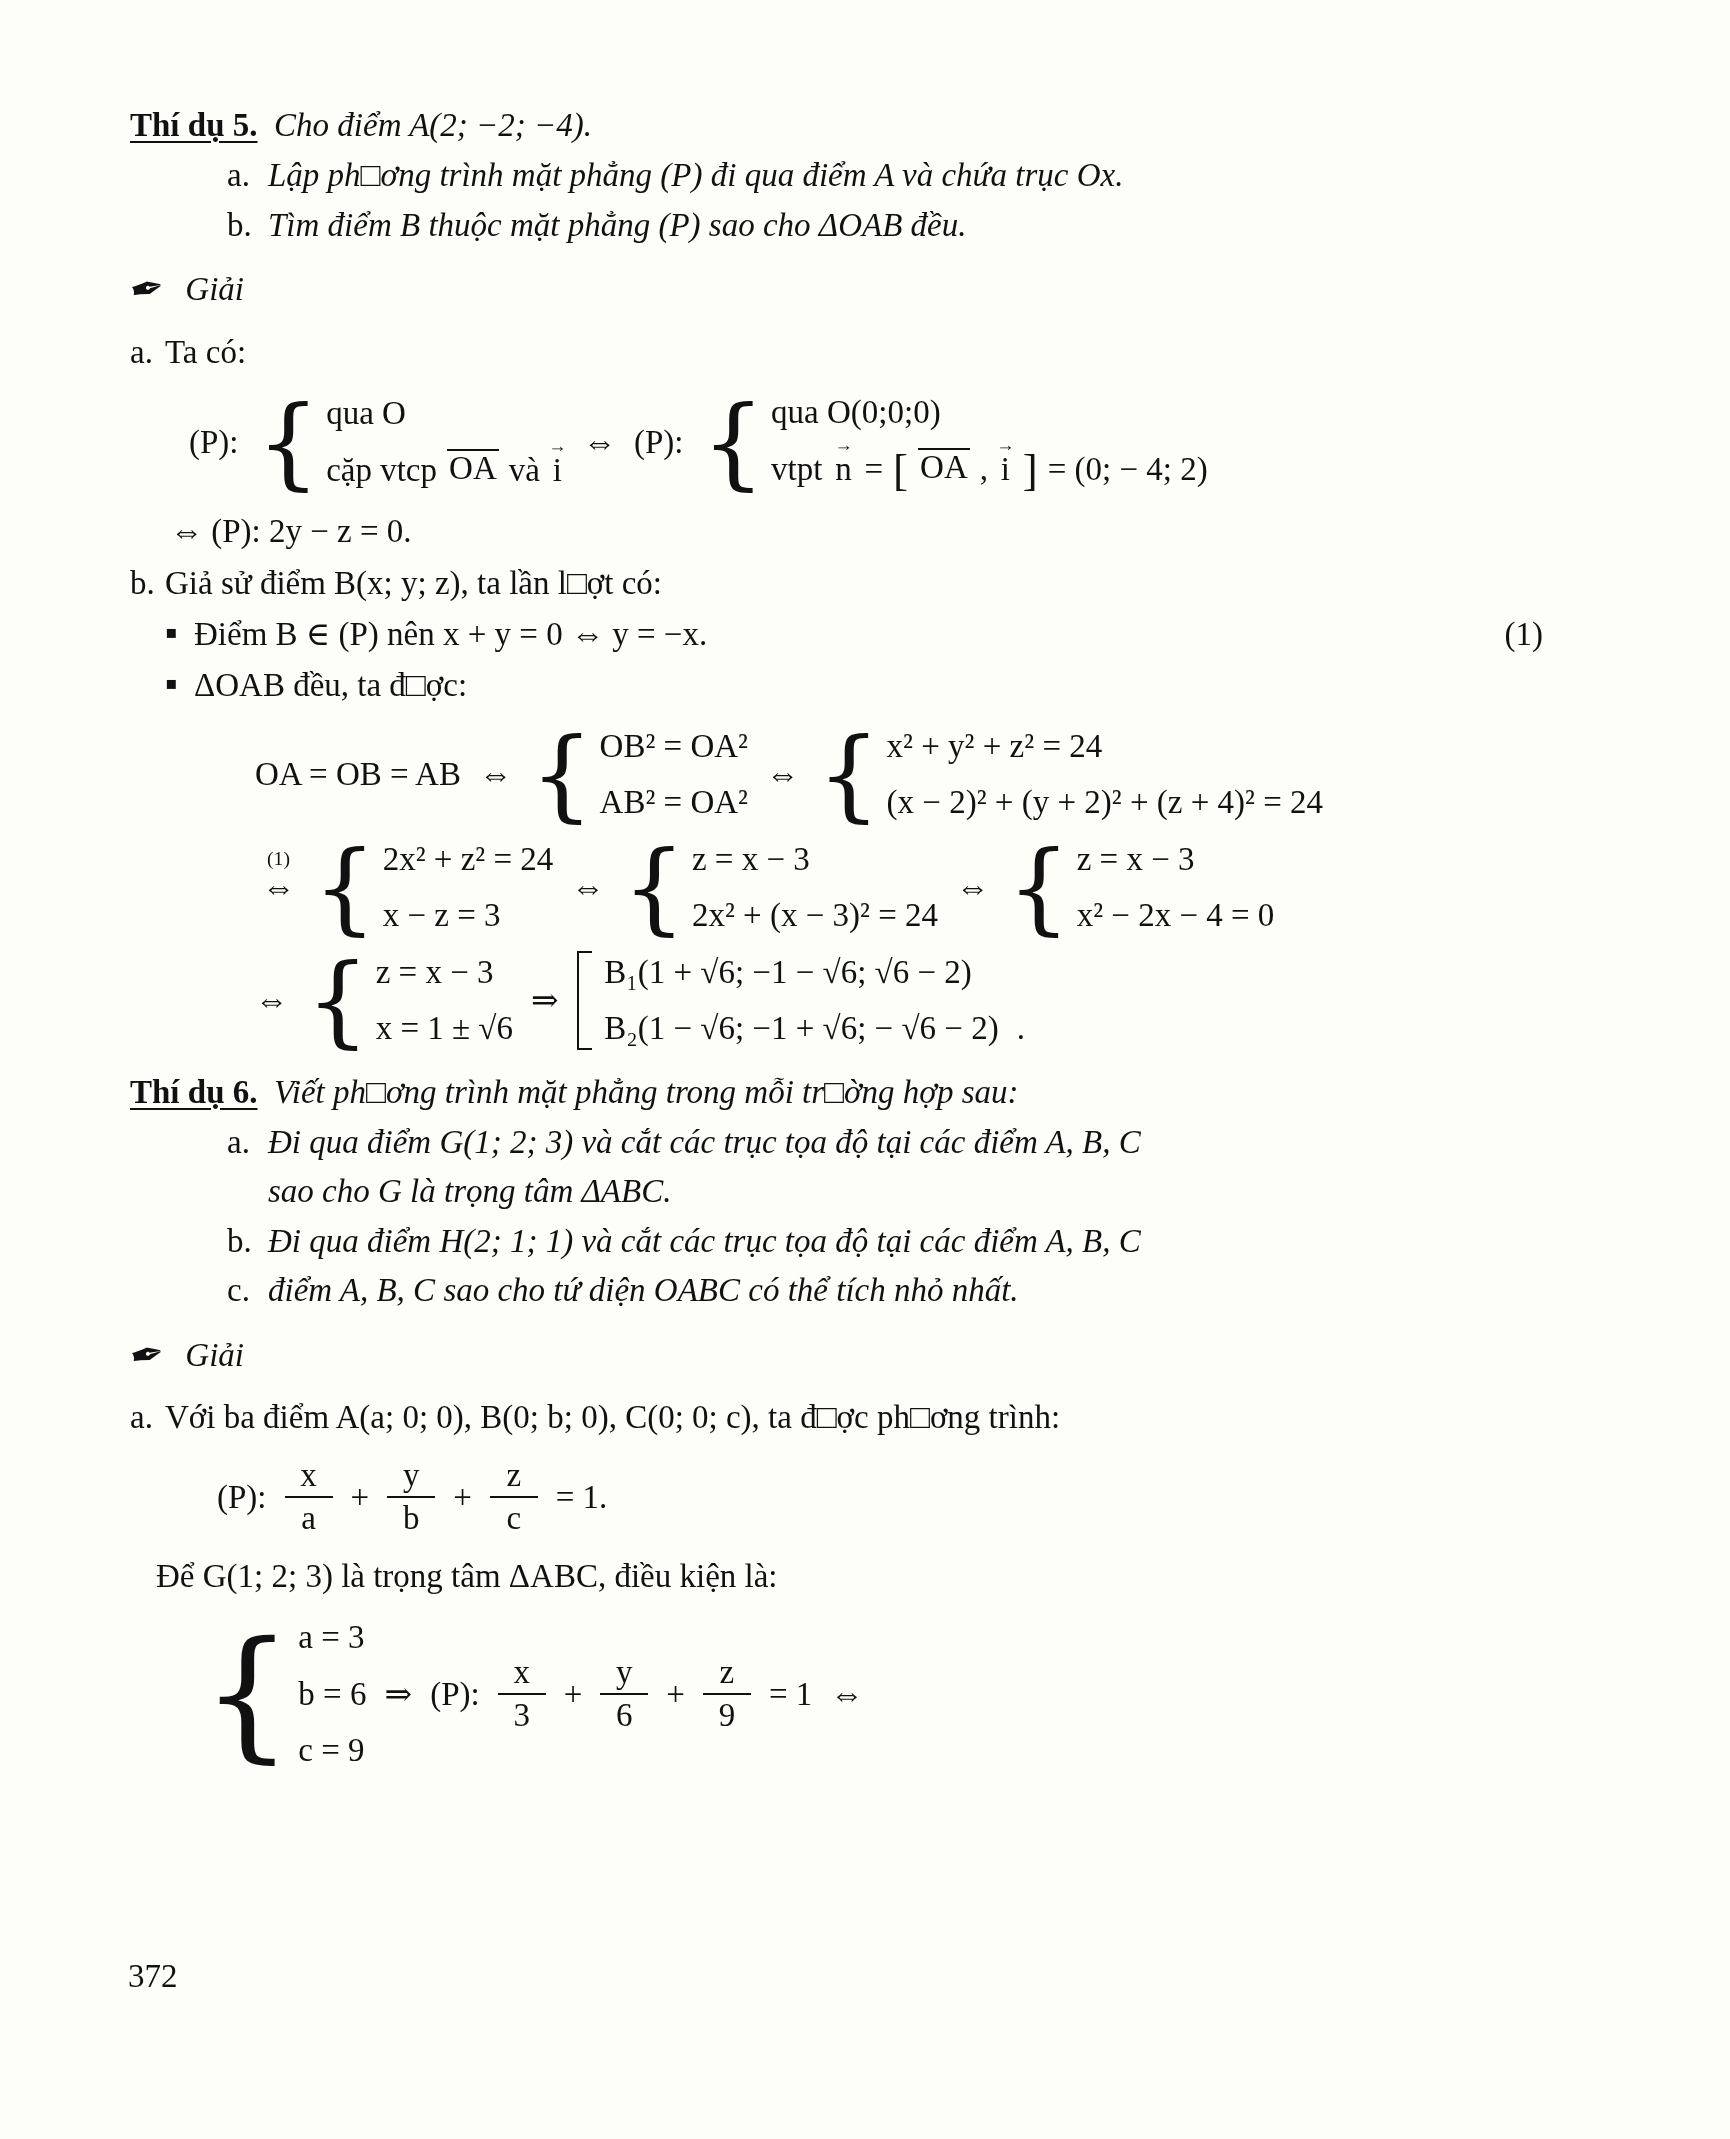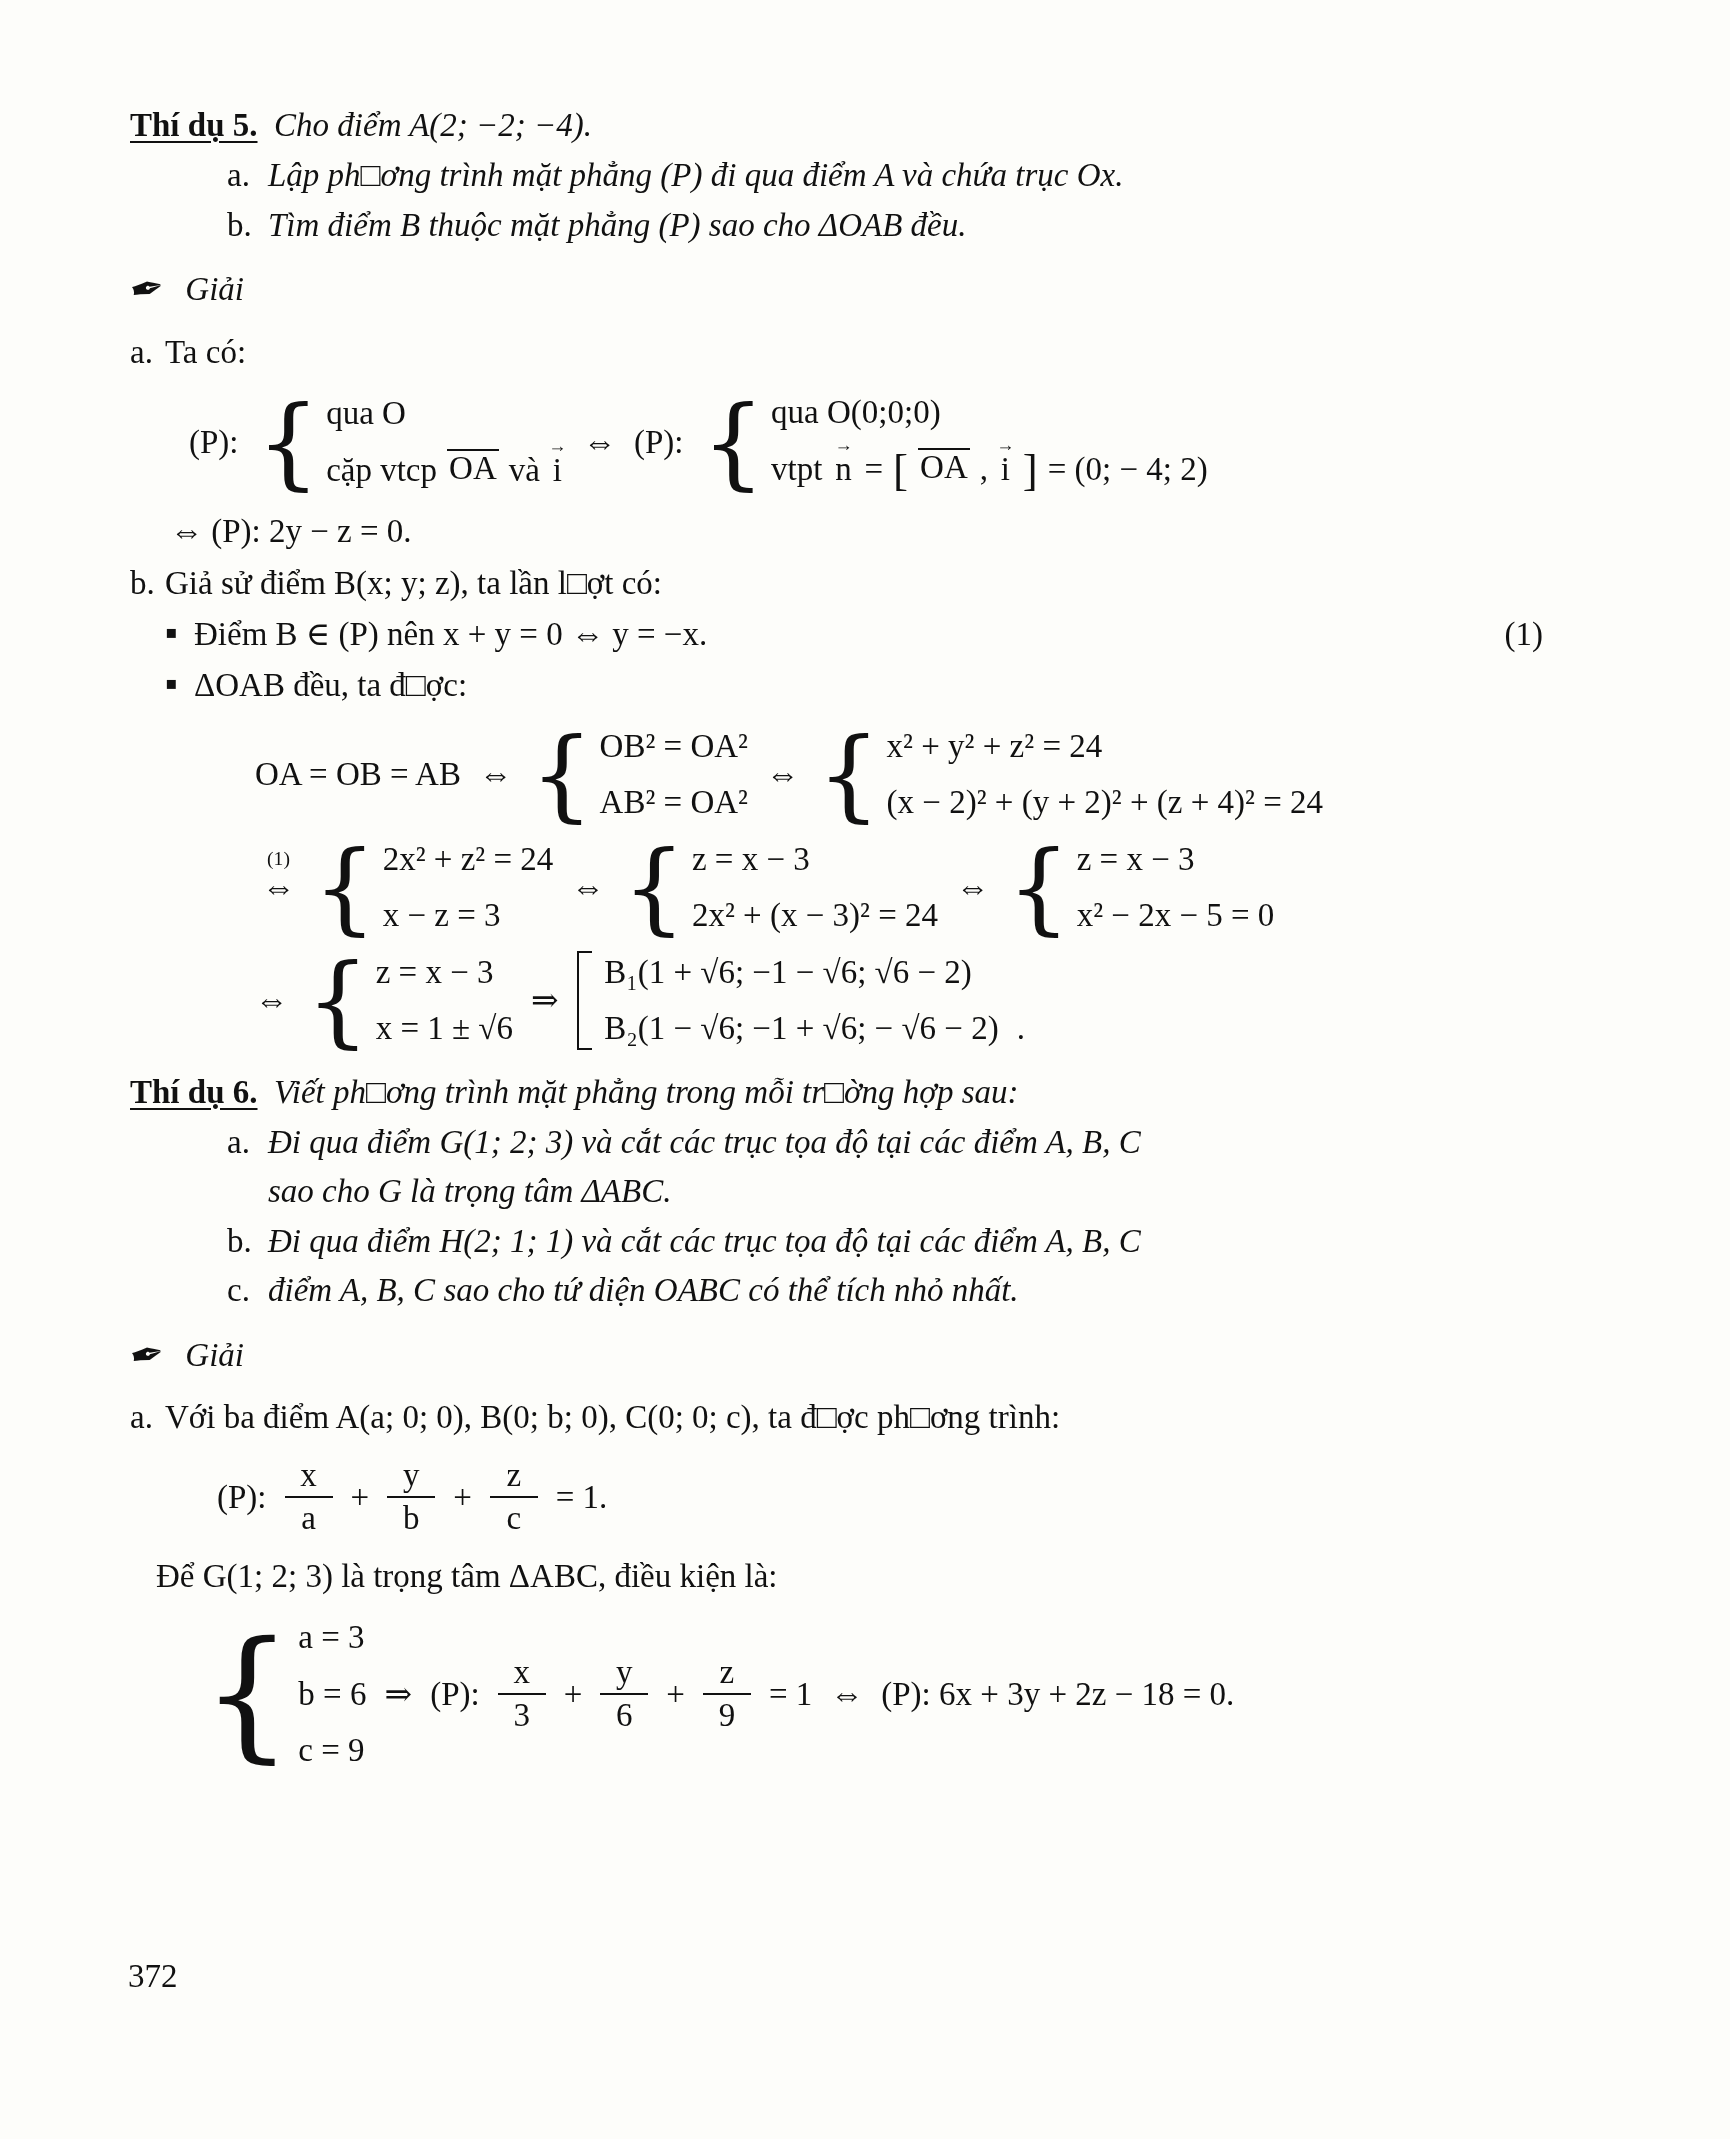--- a/index.html
+++ b/index.html
@@ -204,21 +204,21 @@
       </span>
     </span>
     <span>⇔</span>
     <span class="cases">
       <span class="brace br2">{</span>
       <span class="rows">
         <span class="rowline">
             <span>z = x − 3</span>
           </span>
         <span class="rowline">
-            <span>x² − 2x − 5 = 0</span>
+            <span>x² − 2x − 4 = 0</span>
           </span>
       </span>
     </span>
   </div>
 
   <div class="eq" style="margin-left:125px">
     <span>⇔</span>
     <span class="cases">
       <span class="brace br2">{</span>
       <span class="rows">
@@ -328,19 +328,18 @@
       <span class="num">y</span>
         <span class="den">6</span>
     </span>
     <span>+</span>
     <span class="frac">
       <span class="num">z</span>
         <span class="den">9</span>
     </span>
     <span>= 1</span>
     <span>⇔</span>
-    <span class="nowrap">(P): 6x + 3y + 2z − 18 = 0.</span>
   </div>
 
 </div>
 
 <div class="pagenum">372</div>
 
 
 </body></html>

